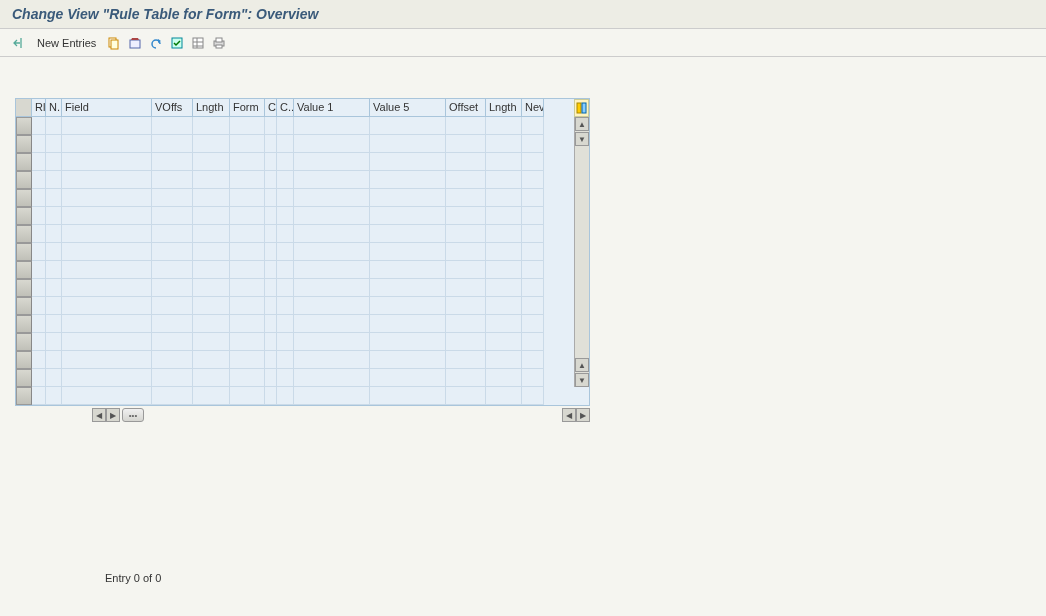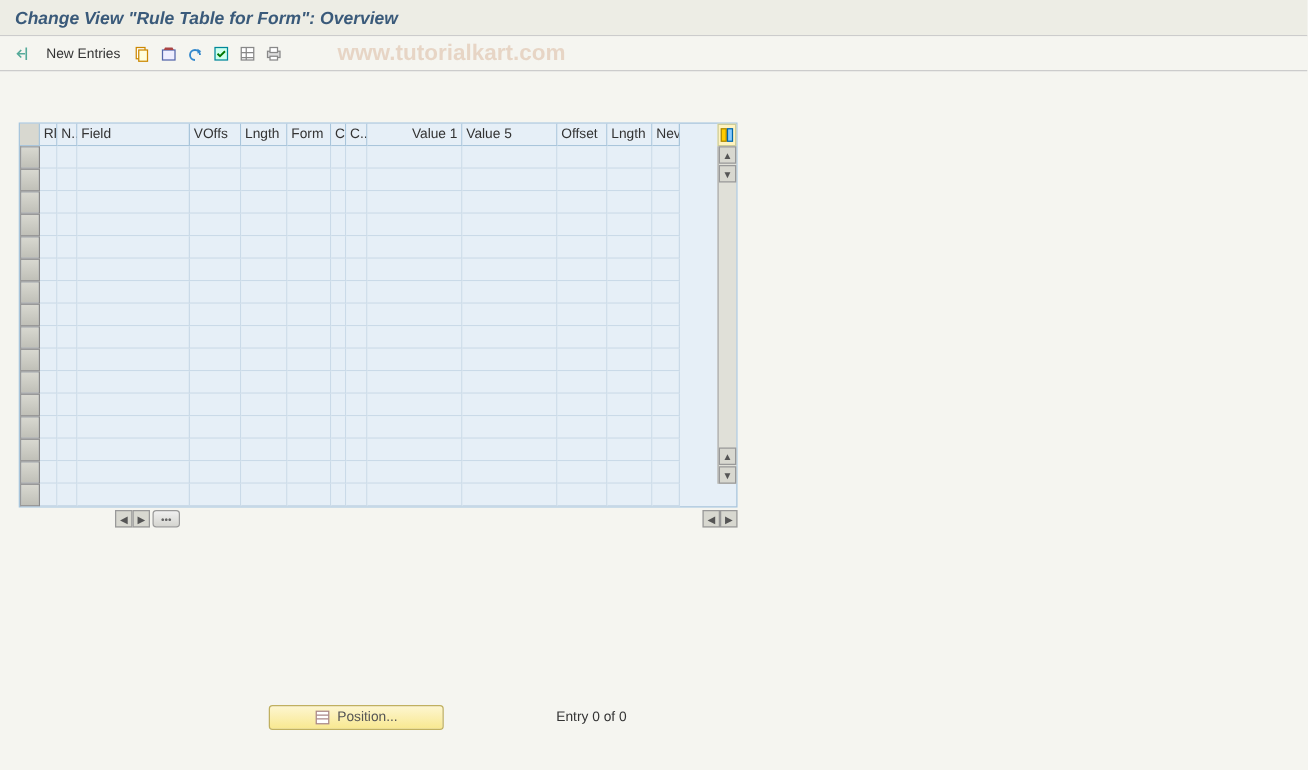--- a/index.html
+++ b/index.html
@@ -229,39 +229,38 @@
         <path d="M2 6h10M2 10h10M6 2v10" stroke="#888"></path>
       </svg>
   </span>
   <span class="toolbar-icon">
     <svg width="14" height="14" viewBox="0 0 14 14">
         <rect x="2" y="5" width="10" height="5" fill="#ddd" stroke="#888"></rect>
         <rect x="4" y="2" width="6" height="4" fill="#fff" stroke="#888"></rect>
         <rect x="4" y="9" width="6" height="3" fill="#fff" stroke="#888"></rect>
       </svg>
   </span>
-  <span class="watermark">www.tutorialkart.com</span>
 </div>
 
 <div class="form-area">
 </div>
 
 <div class="table-wrap">
   <div class="table-container">
     <div class="thead-row" id="thead">
       <div class="th" style="width:16px;background:#d8d8d0;"></div>
     <div class="th" style="width: 14px;">Rl</div>
         <div class="th" style="width: 16px;">N..</div>
         <div class="th" style="width: 90px;">Field</div>
         <div class="th" style="width: 41px;">VOffs</div>
         <div class="th" style="width: 37px;">Lngth</div>
         <div class="th" style="width: 35px;">Form</div>
         <div class="th" style="width: 12px;">C</div>
         <div class="th" style="width: 17px;">C..</div>
-        <div class="th" style="width: 76px; text-align: right;">Value 1</div>
+        <div class="th" style="width: 76px;">Value 1</div>
         <div class="th" style="width: 76px;">Value 5</div>
         <div class="th" style="width: 40px;">Offset</div>
         <div class="th" style="width: 36px;">Lngth</div>
         <div class="th" style="width: 22px;">Nev</div>
       </div>
     <div id="tbody">
         <div class="body-row">
           <div class="row-sel"></div>
           <div class="td" style="width: 14px;"></div>
           <div class="td" style="width: 16px;"></div>
@@ -537,21 +536,14 @@
     <div class="hscroll-more">•••</div>
     <div class="hscroll-track"></div>
     <div class="hscroll-right">
       <div class="hscroll-btn">◀</div>
       <div class="hscroll-btn">▶</div>
     </div>
   </div>
 </div>
 
 <div class="footer-row">
-  <div class="position-btn">
-    <svg width="12" height="12" viewBox="0 0 12 12">
-        <rect x="1" y="1" width="10" height="10" fill="#fff" stroke="#a88"></rect>
-        <path d="M1 4h10M1 7h10" stroke="#a88"></path>
-      </svg>
-    <span>Position...</span>
-  </div>
   <span class="entry-status">Entry 0 of 0</span>
 </div>
 
 </body></html>

